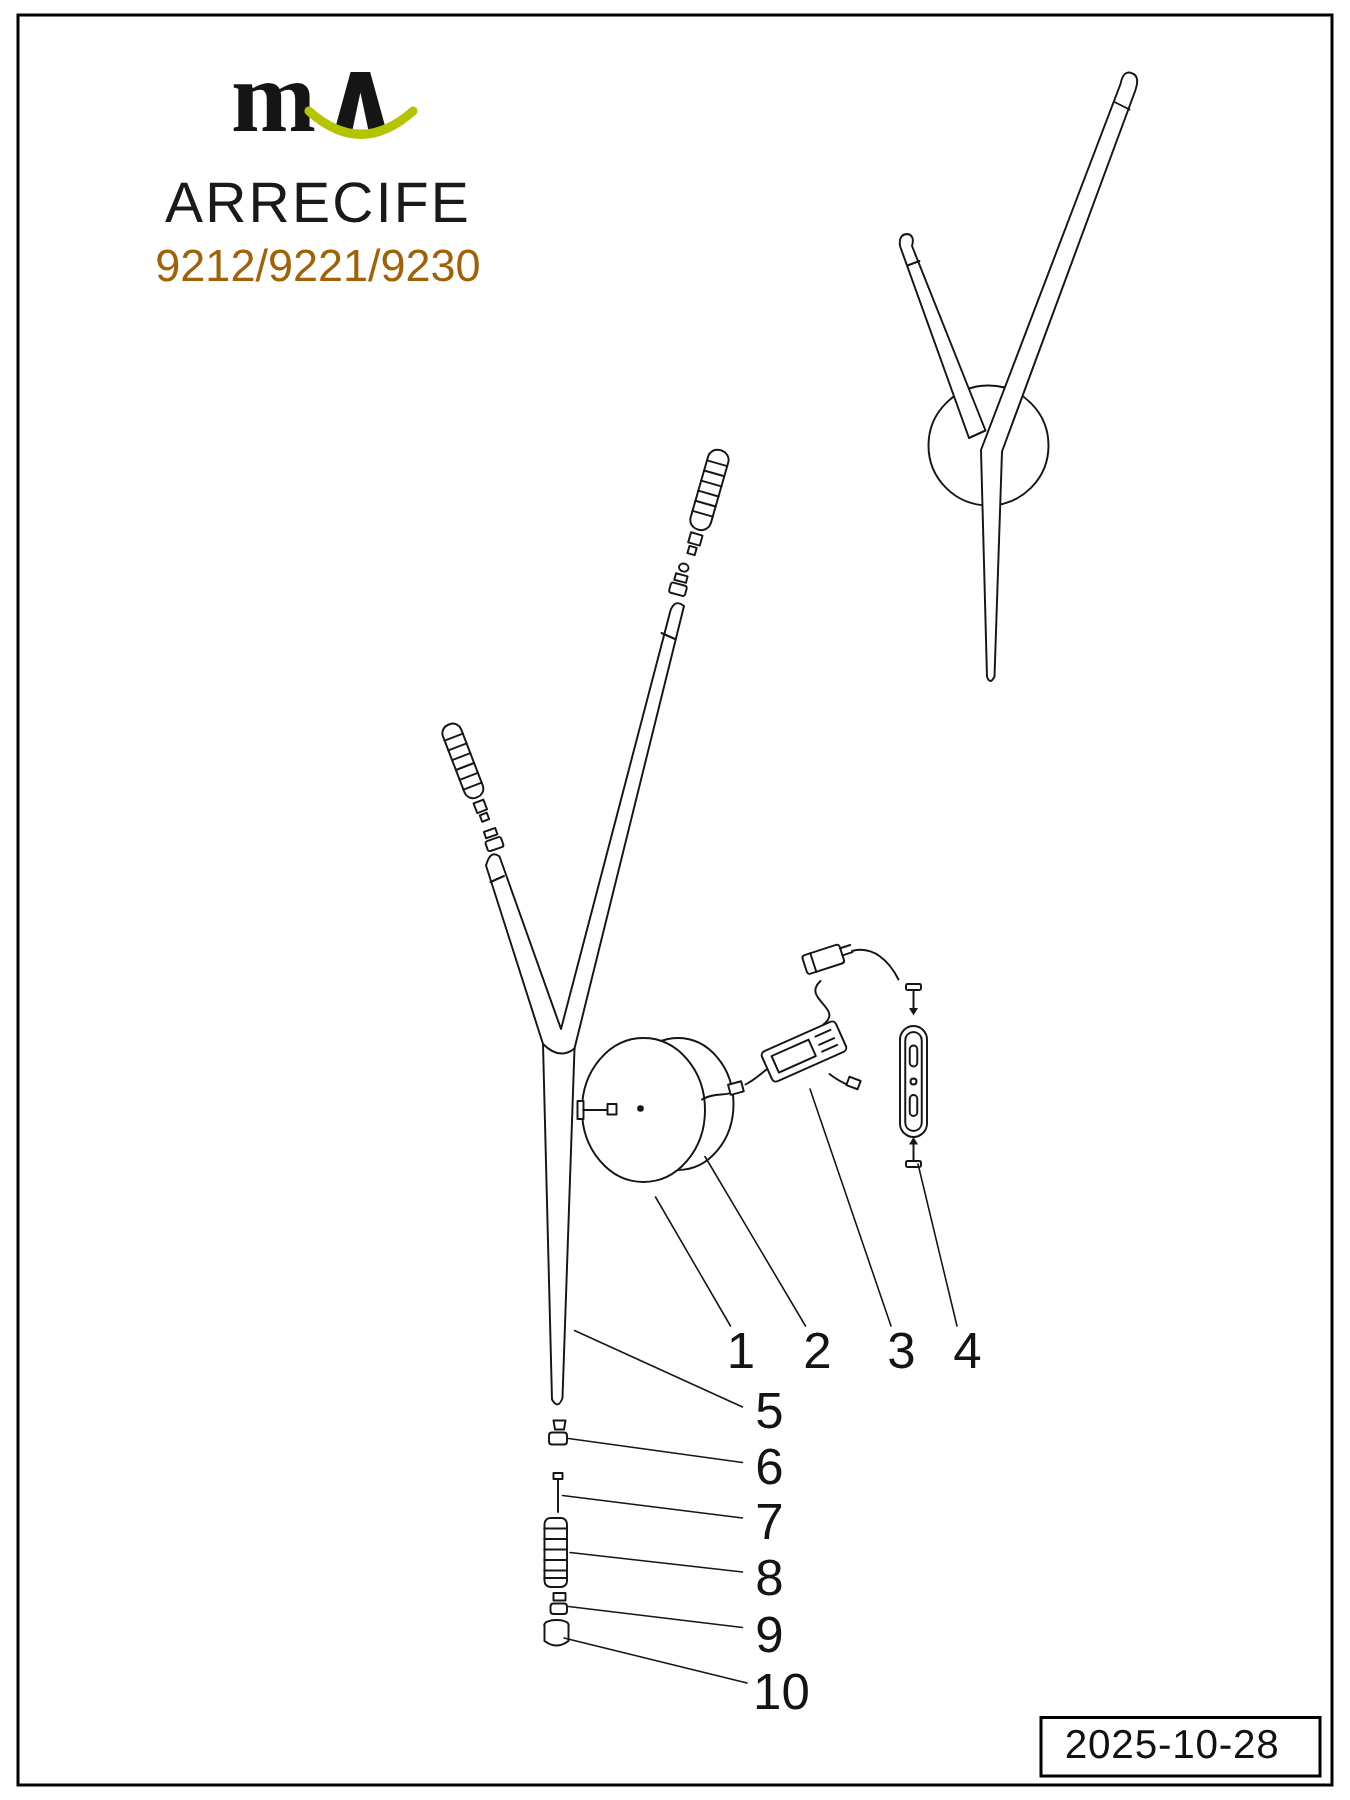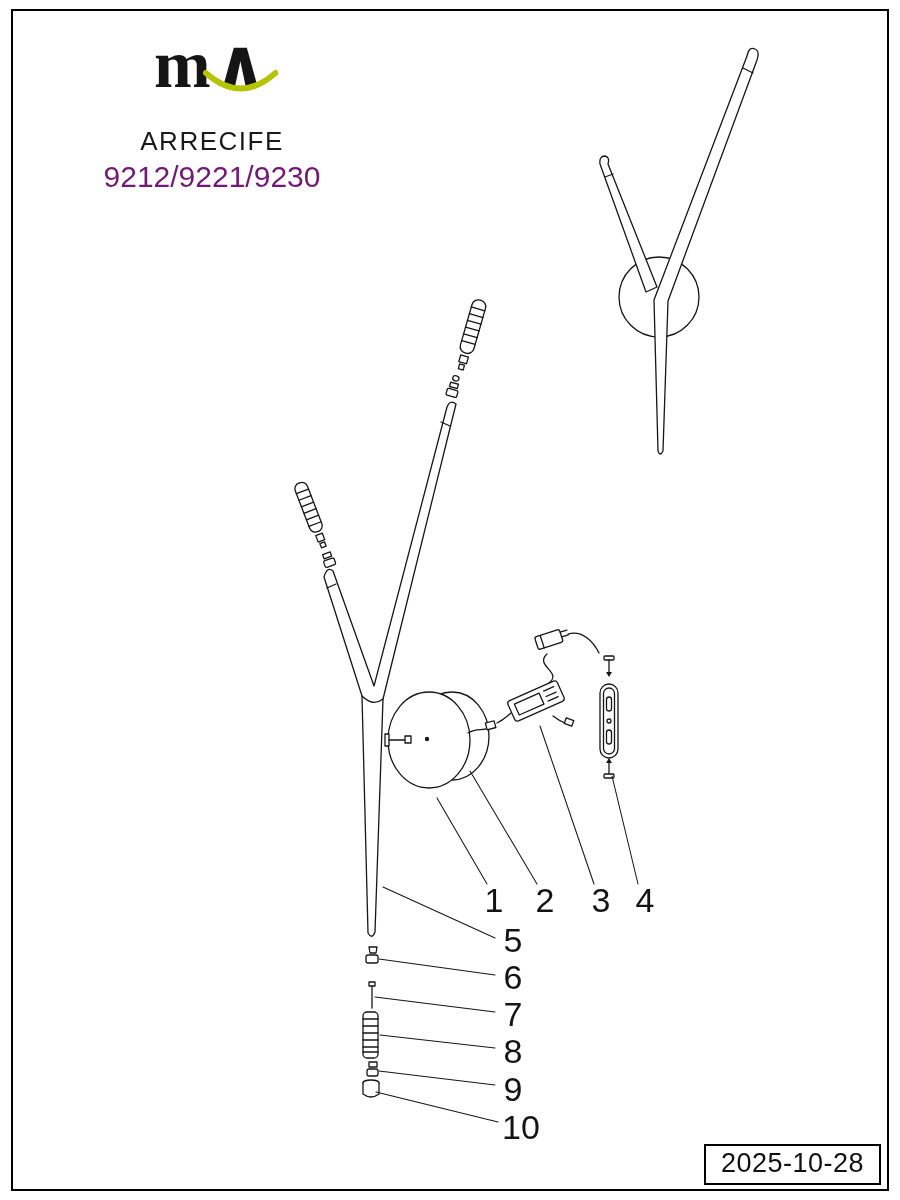--- a/index.html
+++ b/index.html
@@ -8,33 +8,33 @@
     font-family:"Liberation Sans",sans-serif;color:#111;overflow:hidden;
   }
   .frame{position:absolute;left:11px;top:9px;right:11px;bottom:9px;border:2px solid #000;}
   .brand{position:absolute;left:72px;top:30px;width:280px;text-align:center;}
   .logo{
     font-family:"Liberation Serif",serif;font-weight:700;font-size:68px;line-height:1.0;
     display:inline-flex;align-items:baseline;color:#151515;
   }
   .caret{position:relative;font-family:"DejaVu Sans",sans-serif;font-weight:700;padding:0 2px;}
   .logo-arc{position:absolute;left:-8px;bottom:-2px;width:calc(100% + 16px);height:30px;overflow:visible;}
-  .product-name{margin-top:28px;font-size:26px;letter-spacing:1.5px;color:#1a1a1a;}
-  .product-models{margin-top:3px;font-size:30px;color:#701a75;}
+  .product-name{margin-top:16px;font-size:38px;letter-spacing:1.5px;color:#1a1a1a;}
+  .product-models{margin-top:3px;font-size:30px;color:#a16207;}
   .drawing{position:absolute;left:0;top:0;}
   .drawing path,.drawing line,.drawing rect,.drawing ellipse,.drawing circle{
     stroke:#161616;stroke-width:1.3;fill:none;stroke-linecap:round;stroke-linejoin:round;
   }
   .drawing .fw{fill:#ffffff;}
   .drawing .solid{fill:#161616;stroke:none;}
   .drawing .leaders line{stroke-width:1.05;}
   .drawing text{fill:#141414;stroke:none;font-family:"Liberation Sans",sans-serif;font-size:34px;}
   .date-box{
     position:absolute;right:19px;bottom:15px;border:2px solid #000;
-    padding:2px 15px 4px 15px;font-size:27px;letter-spacing:0.5px;background:#fff;
+    padding:2px 26px 4px 15px;font-size:27px;letter-spacing:0.5px;background:#fff;
   }
 </style>
 </head>
 <body>
 
 <div class="page">
   <div class="frame"></div>
 
   <header class="brand">
     <div class="logo">

